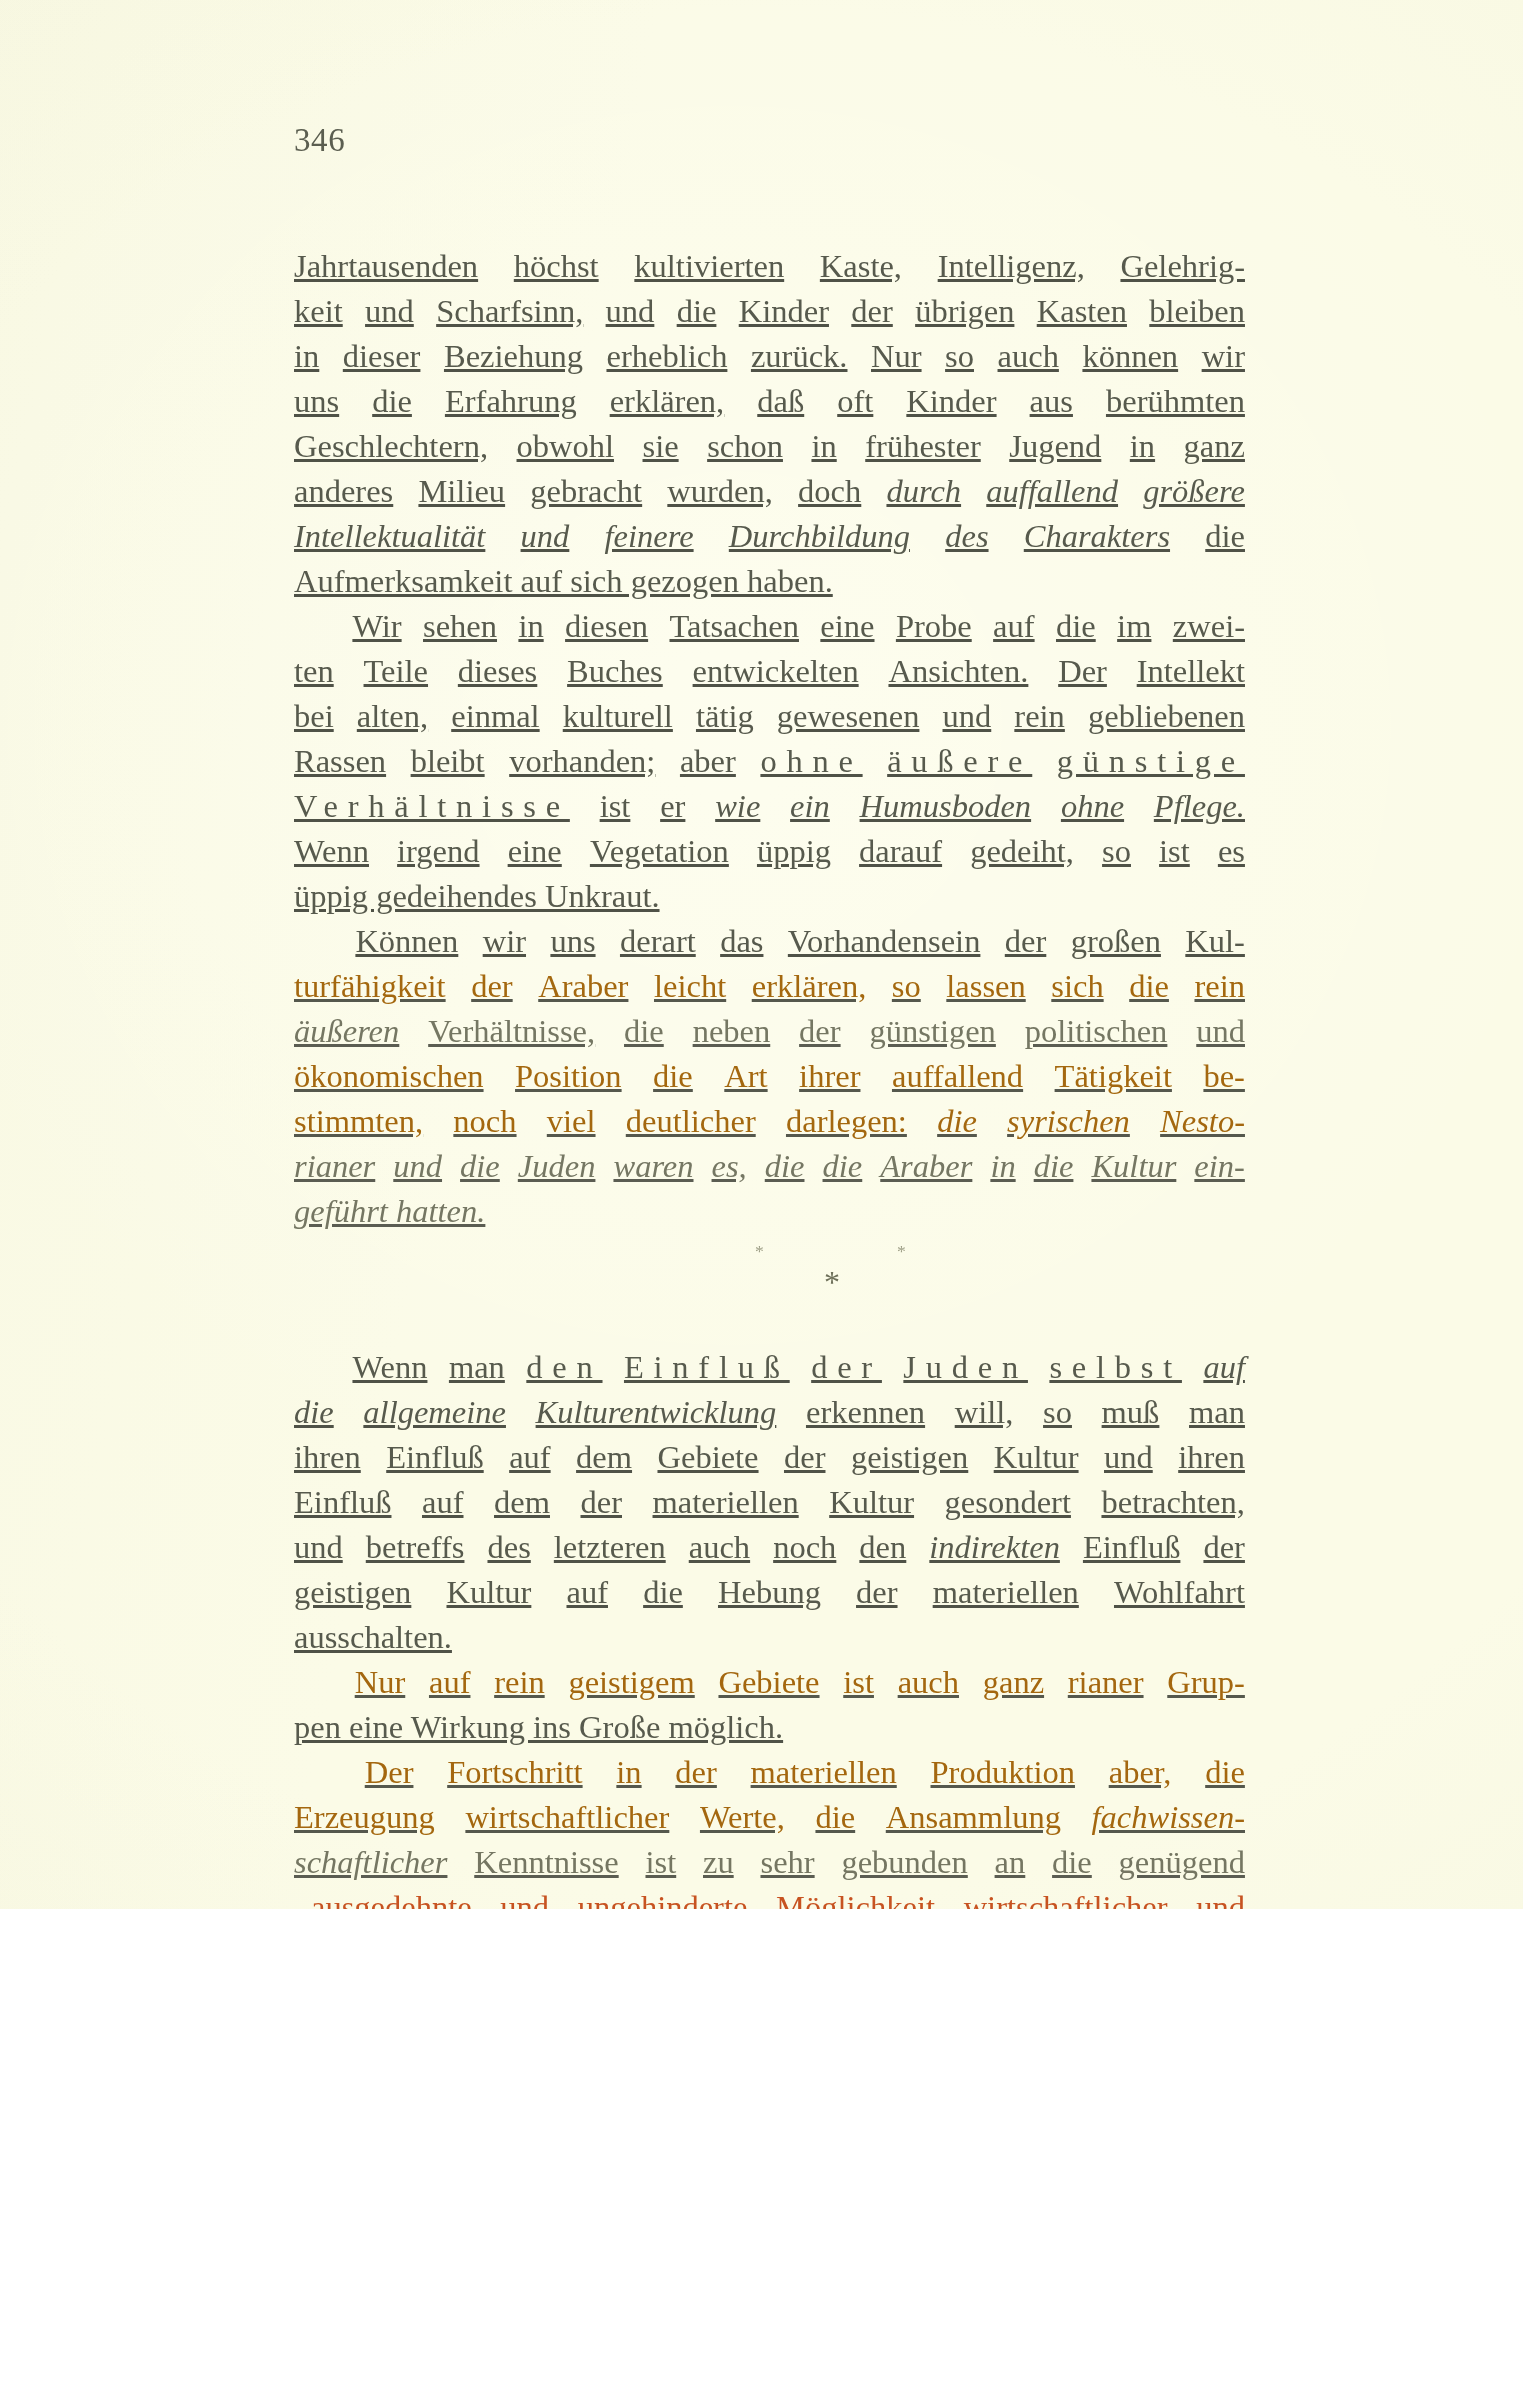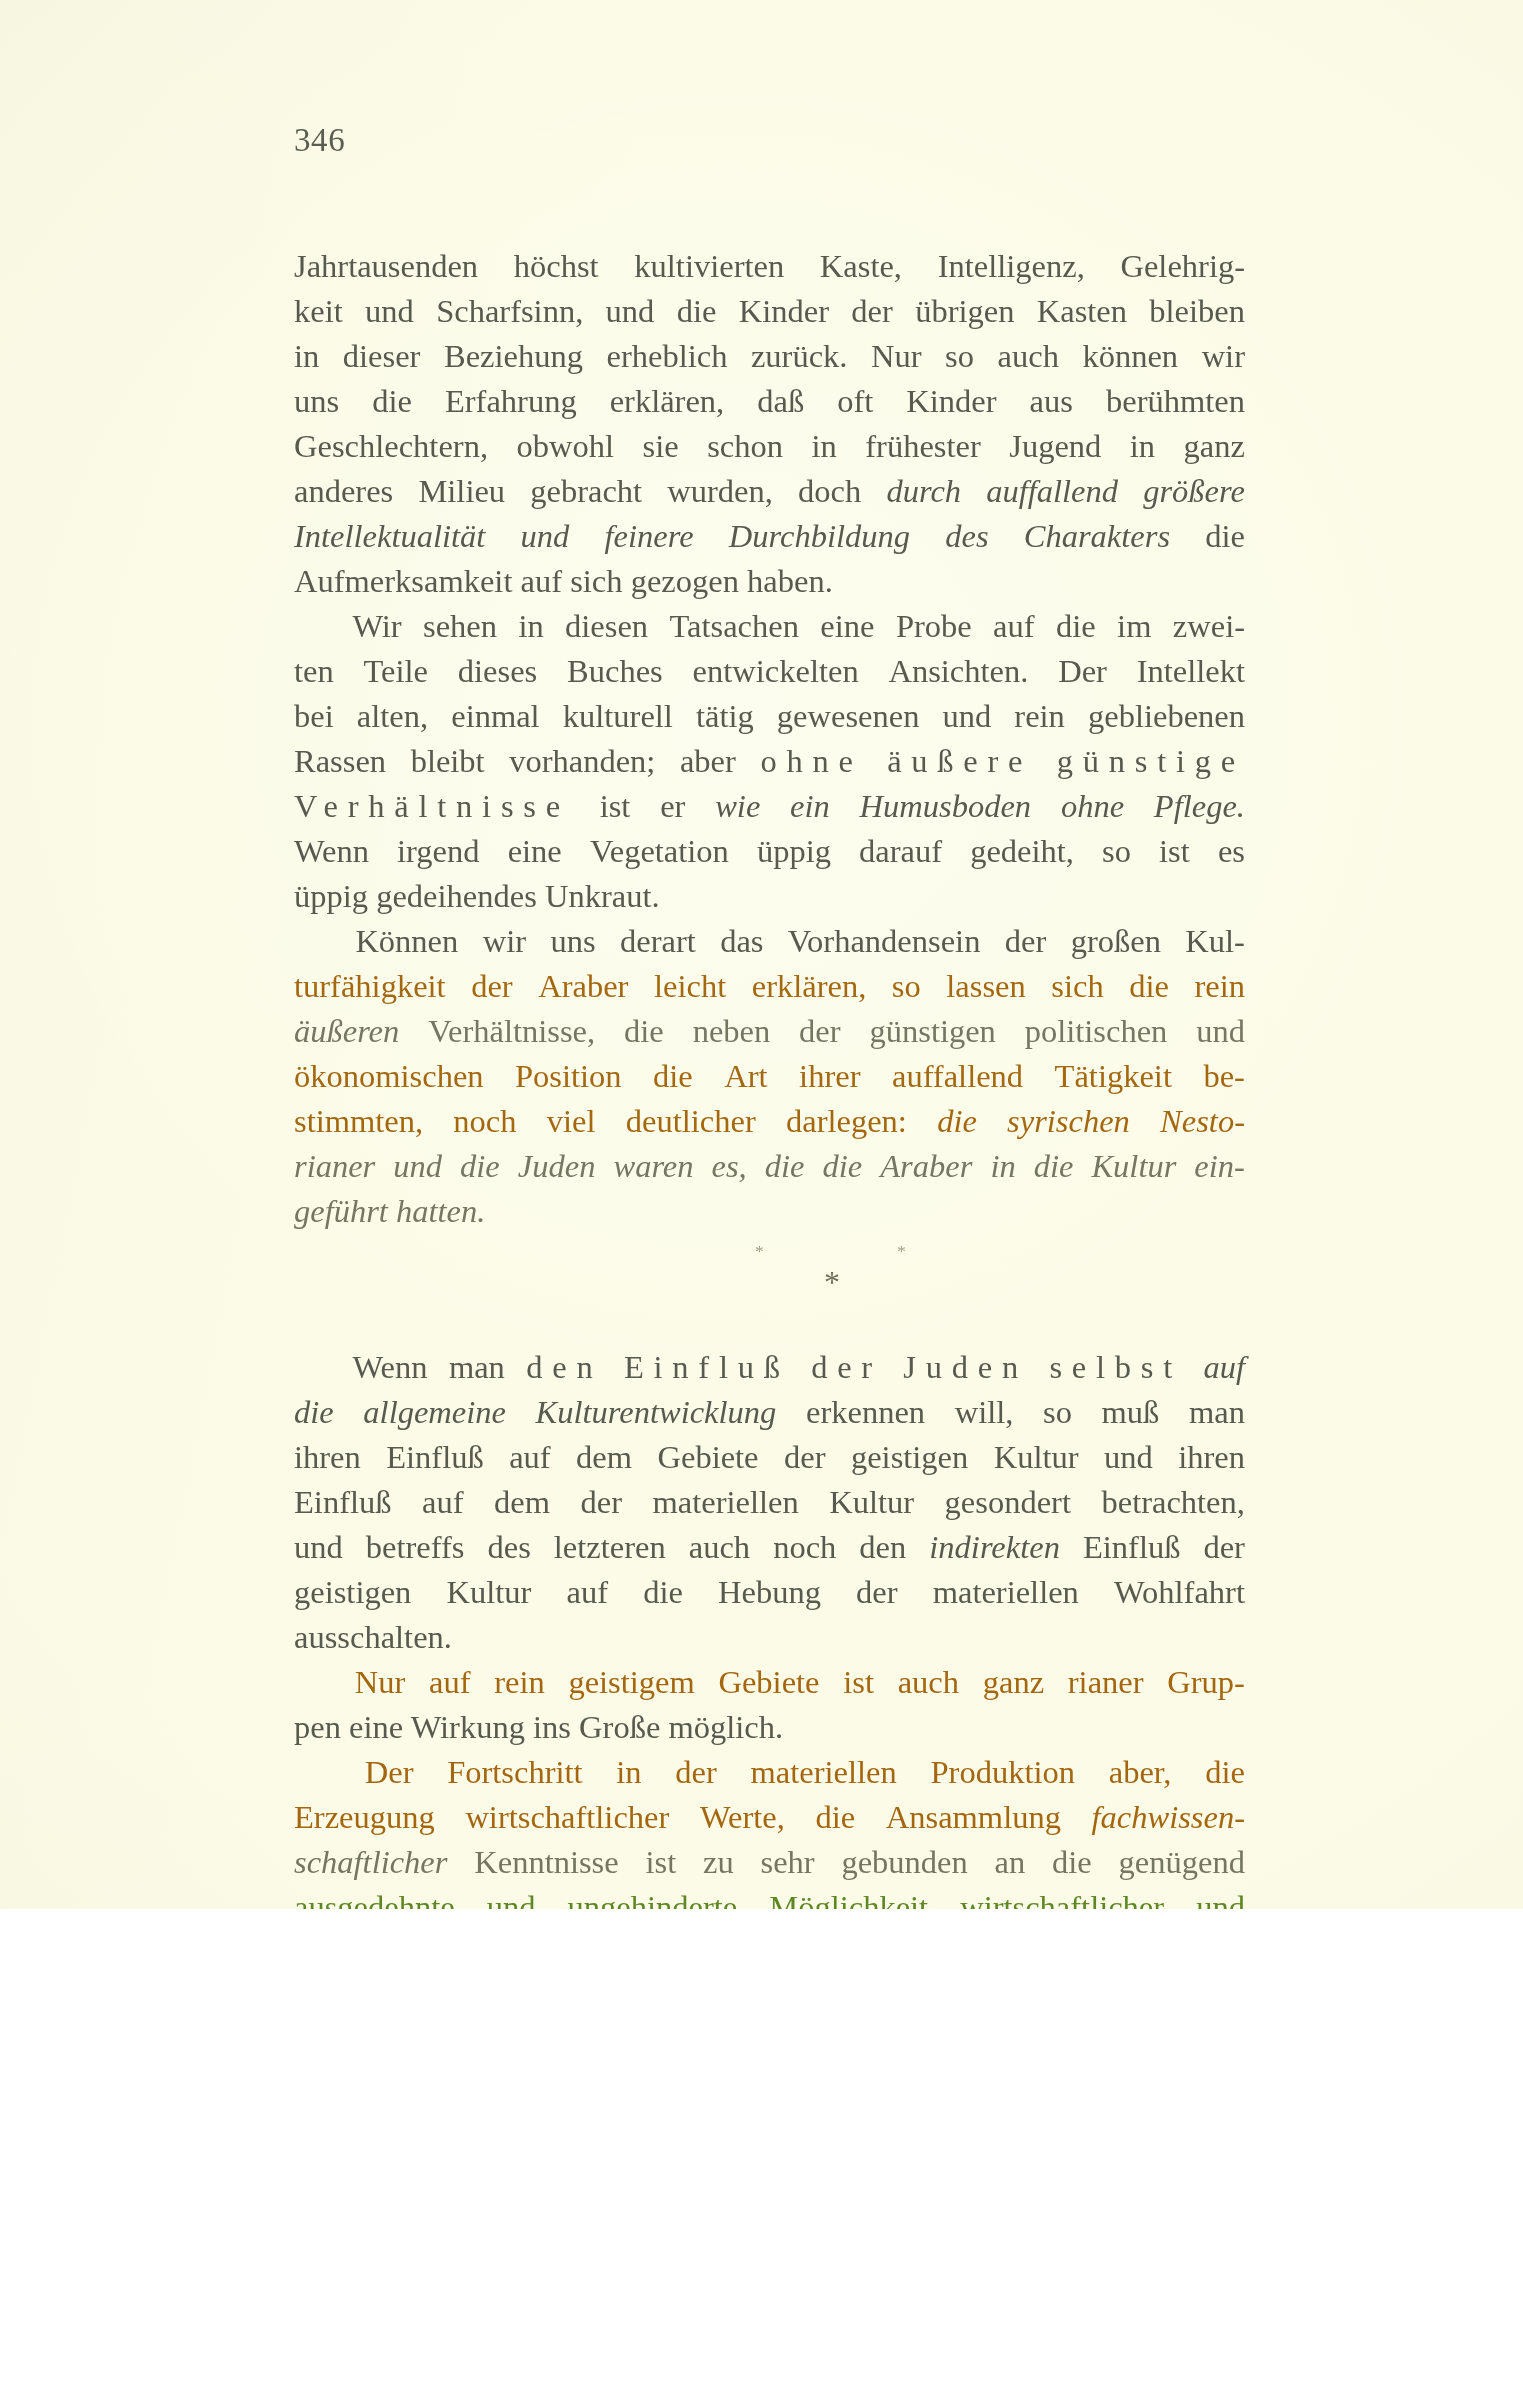--- a/index.html
+++ b/index.html
@@ -44,20 +44,21 @@
     line-height: 1;
   }
 
   .para {
     font-size: 32.5px;
     line-height: 45px;
     text-align: justify;
     text-justify: inter-word;
     margin: 0;
     color: #4f5247;
+    text-decoration: underline;
     -webkit-font-smoothing: none;
   }
 
   .para .ln {
     display: block;
     white-space: nowrap;
   }
 
   
   .para .ln.j {
@@ -72,21 +73,21 @@
     font-style: italic;
     font-family: "Liberation Serif", "DejaVu Serif", serif;
   }
 
   .sp { letter-spacing: 0.30em; }
 
   
   .f1 { color: #575a4d; }
   .f2 { color: #a16207; opacity: 0.96; }
   .f3 { color: #6b6d59; opacity: 0.93; }
-  .f4 { color: #4d7c0f; opacity: 0.90; }
+  .f4 { color: #c2410c; opacity: 0.90; margin-left: 17px; }
   .f5 { color: #be185d; opacity: 0.88; }
 
   .ornament {
     position: relative;
     height: 70px;
     margin-top: 5.9px;
   }
   .ornament .ast {
     position: absolute;
     font-size: 26px;

